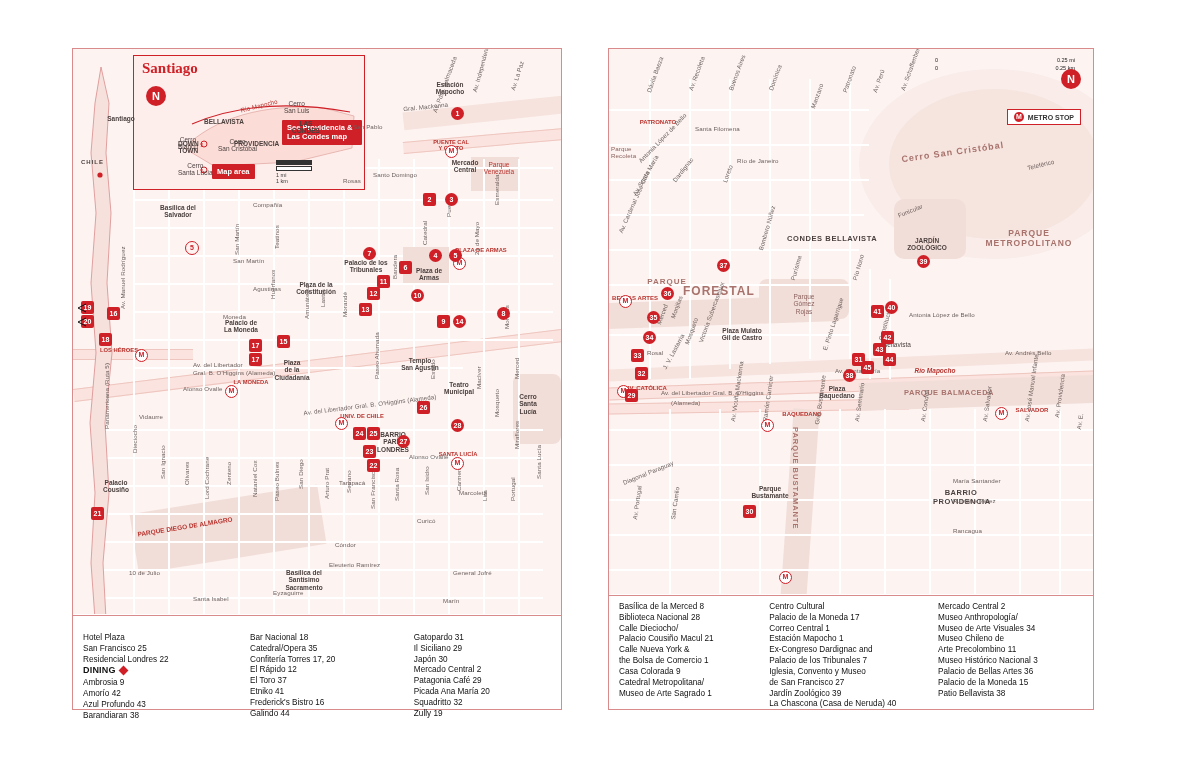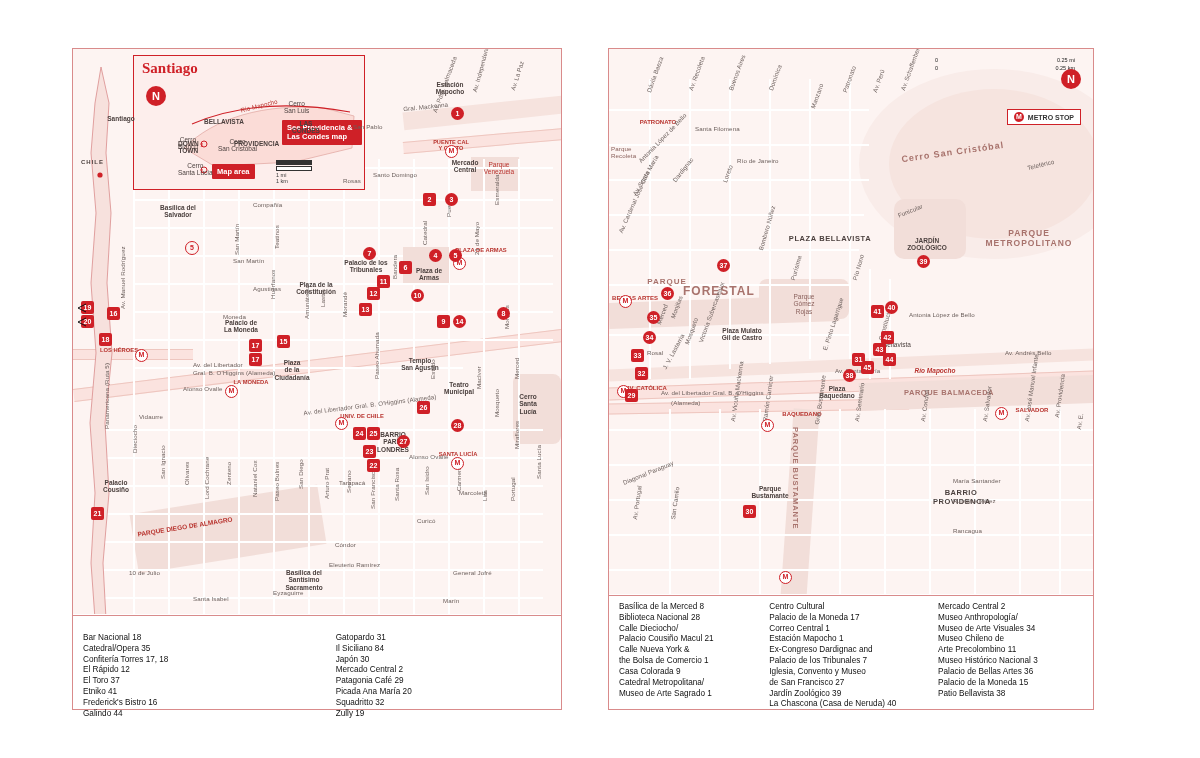--- a/index.html
+++ b/index.html
@@ -358,35 +358,49 @@
       <div style="position:absolute;left:4px;top:264px;width:10px;height:10px;">
         <svg width="10" height="10">
             <path d="M9 1 L1 5 L9 9" fill="none" stroke="#111" stroke-width="1"></path>
           </svg>
       </div>
       <div style="position:absolute;left:112px;top:192px;width:12px;height:12px;border:1px solid #cf2027;border-radius:50%;font-size:7px;color:#cf2027;text-align:center;line-height:11px;font-weight:bold;">5</div>
     </div>
 
     <div class="legend" id="legend-left">
       <div class="cols">
+        <div class="col" style="flex:1.02;">
+          <div style="height:11px;"></div>
+          <div class="entry">Hotel Plaza</div>
+          <div class="entry ind">San Francisco 25</div>
+          <div class="entry">Residencial Londres 22</div>
+          <h3 class="sub">
+            <span>DINING</span>
+            <span class="dimark"></span>
+          </h3>
+          <div class="entry">Ambrosia 9</div>
+          <div class="entry">Amorío 42</div>
+          <div class="entry">Azul Profundo 43</div>
+          <div class="entry">Barandiaran 38</div>
+        </div>
         <div class="col" style="flex:1;">
           <div style="height:11px;"></div>
           <div class="entry">Bar Nacional 18</div>
           <div class="entry">Catedral/Opera 35</div>
-          <div class="entry">Confitería Torres 17, 18</div>
+          <div class="entry">Confitería Torres 17, 20</div>
           <div class="entry">El Rápido 12</div>
           <div class="entry">El Toro 37</div>
           <div class="entry">Etniko 41</div>
           <div class="entry">Frederick's Bistro 16</div>
           <div class="entry">Galindo 44</div>
         </div>
         <div class="col" style="flex:0.88;">
           <div style="height:11px;"></div>
           <div class="entry">Gatopardo 31</div>
-          <div class="entry">Il Siciliano 84</div>
+          <div class="entry">Il Siciliano 29</div>
           <div class="entry">Japón 30</div>
           <div class="entry">Mercado Central 2</div>
           <div class="entry">Patagonia Café 29</div>
           <div class="entry">Picada Ana María 20</div>
           <div class="entry">Squadritto 32</div>
           <div class="entry">Zully 19</div>
         </div>
       </div>
     </div>
   </div>
@@ -459,21 +473,21 @@
       </div>
       <div class="compass" style="right:12px;top:20px;">N</div>
       <div class="metrokey">
         <span style="display:inline-block;width:10px;height:10px;border-radius:50%;background:#cf2027;color:#fff;font-size:7px;line-height:10px;text-align:center;">M</span>
         <span>METRO STOP</span>
       </div>
 
       <div class="lbl bold" style="left:292px;top:98px;font-size:9px;letter-spacing:1px;color:#a8736d;transform:rotate(-8deg);">Cerro San Cristóbal</div>
       <div class="lbl bold" style="left:372px;top:180px;width:96px;font-size:8.5px;letter-spacing:1px;color:#a8736d;">PARQUE<br>METROPOLITANO</div>
       <div class="lbl bold" style="left:292px;top:188px;width:52px;">JARDÍN<br>ZOOLÓGICO</div>
-      <div class="lbl bold" style="left:178px;top:186px;width:86px;font-size:7.5px;letter-spacing:0.6px;">PLAZA BELLAVISTA</div>
+      <div class="lbl bold" style="left:178px;top:186px;width:86px;font-size:7.5px;letter-spacing:0.6px;">CONDES BELLAVISTA</div>
       <div class="lbl bold" style="left:30px;top:228px;width:56px;font-size:8px;letter-spacing:1px;color:#a8736d;">PARQUE</div>
       <div class="lbl bold" style="left:74px;top:236px;width:56px;font-size:12px;letter-spacing:1px;color:#a8736d;">FORESTAL</div>
       <div class="lbl" style="left:172px;top:244px;width:46px;color:#8a615c;">Parque<br>Gómez<br>Rojas</div>
       <div class="lbl bold" style="left:102px;top:278px;width:62px;">Plaza Mulato<br>Gil de Castro</div>
       <div class="lbl bold red" style="left:300px;top:318px;width:52px;font-style:italic;">Río Mapocho</div>
       <div class="lbl bold" style="left:288px;top:340px;width:104px;font-size:7.5px;letter-spacing:0.5px;color:#a8736d;">PARQUE BALMACEDA</div>
       <div class="lbl bold" style="left:206px;top:336px;width:44px;">Plaza<br>Baquedano</div>
       <div class="lbl bold" style="left:190px;top:378px;width:14px;font-size:7.5px;letter-spacing:1px;color:#a8736d;transform:rotate(90deg);transform-origin:0 0;">PARQUE BUSTAMANTE</div>
       <div class="lbl bold" style="left:140px;top:436px;width:42px;">Parque<br>Bustamante</div>
       <div class="lbl bold" style="left:324px;top:440px;width:56px;font-size:7.5px;letter-spacing:0.5px;">BARRIO<br>PROVIDENCIA</div>

